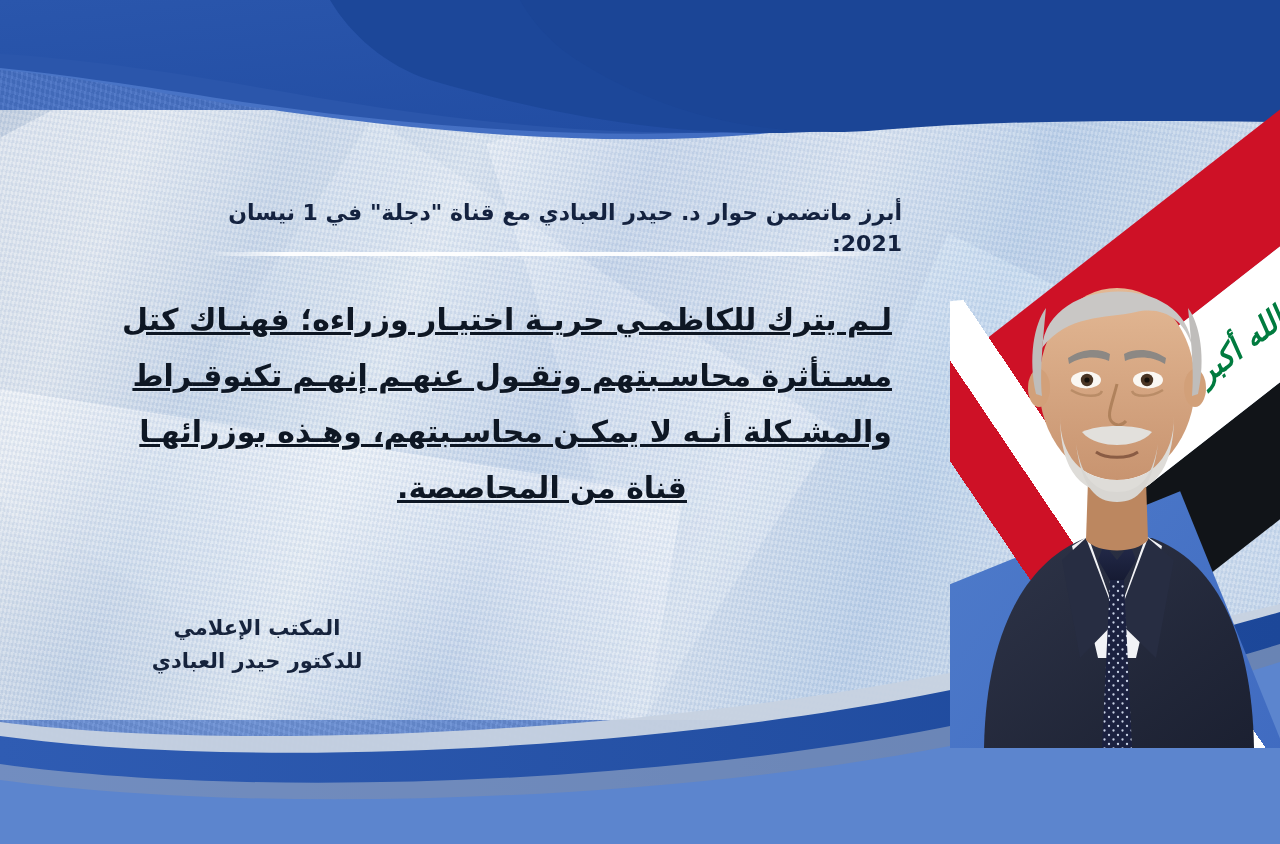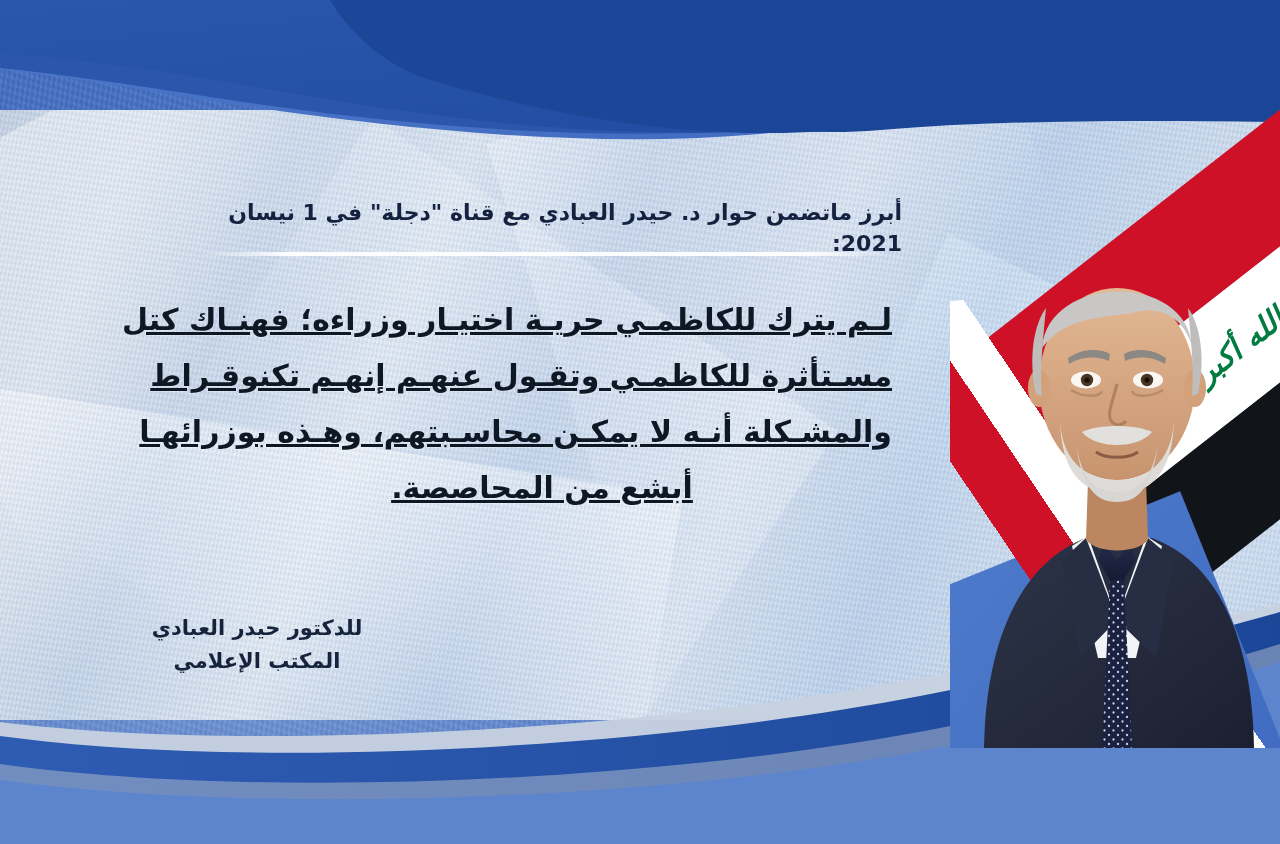--- a/index.html
+++ b/index.html
@@ -276,24 +276,24 @@
   </div>
 
   <div class="content">
 
     <div class="header-line">أبرز ماتضمن حوار د. حيدر العبادي مع قناة "دجلة"  في 1 نيسان 2021:</div>
 
     <div class="divider"></div>
 
     <div class="quote">
       <span class="ln l1">لـم يترك للكاظمـي حريـة اختيـار وزراءه؛ فهنـاك كتل</span>
-      <span class="ln l2">مسـتأثرة للكاظمـي وتقـول عنهـم إنهـم تكنوقـراط</span>
+      <span class="ln l2">مسـتأثرة محاسـبتهم وتقـول عنهـم إنهـم تكنوقـراط</span>
       <span class="ln l4">والمشـكلة أنـه لا يمكـن محاسـبتهم، وهـذه بوزرائهـا</span>
-      <span class="ln l5">أبشع من المحاصصة.</span>
+      <span class="ln l5">قناة من المحاصصة.</span>
     </div>
 
     <div class="signature">
+      <span>المكتب الإعلامي</span>
       <span>للدكتور حيدر العبادي</span>
-      <span>المكتب الإعلامي</span>
     </div>
 
   </div>
 </div>
 
 </body></html>

